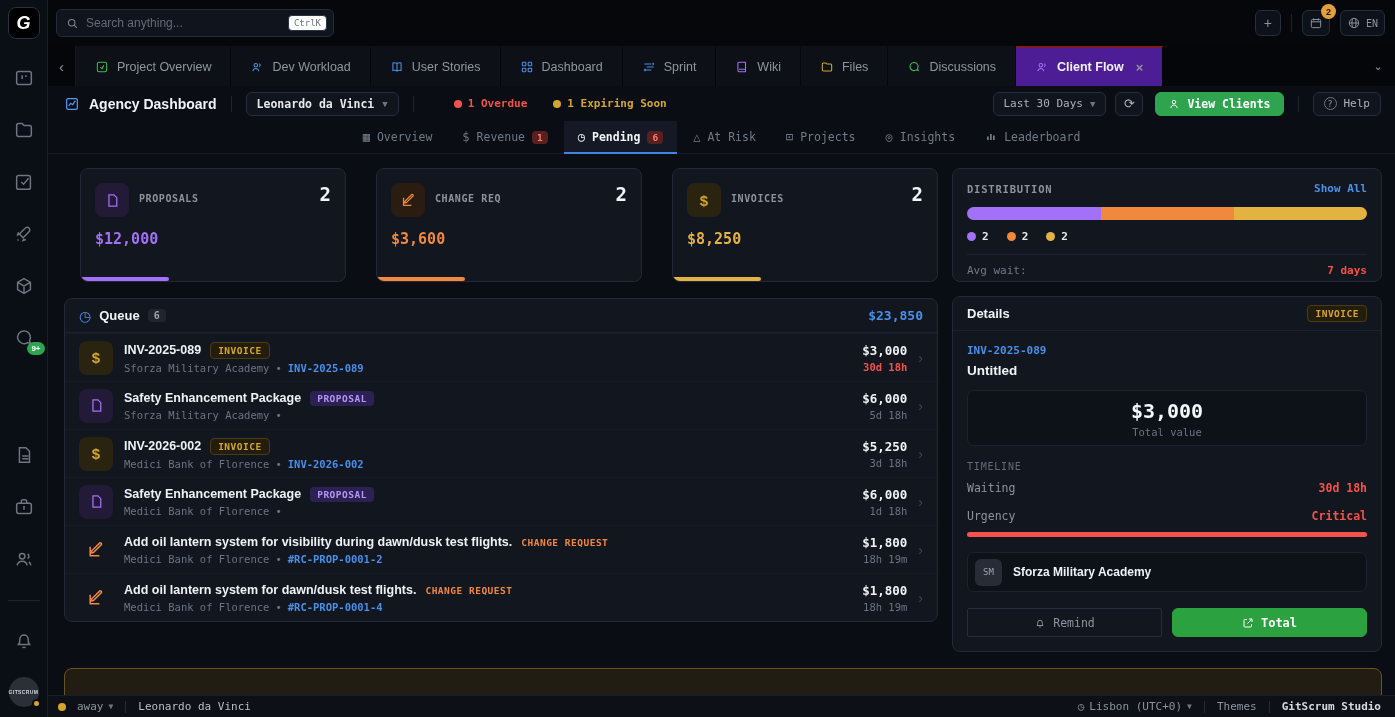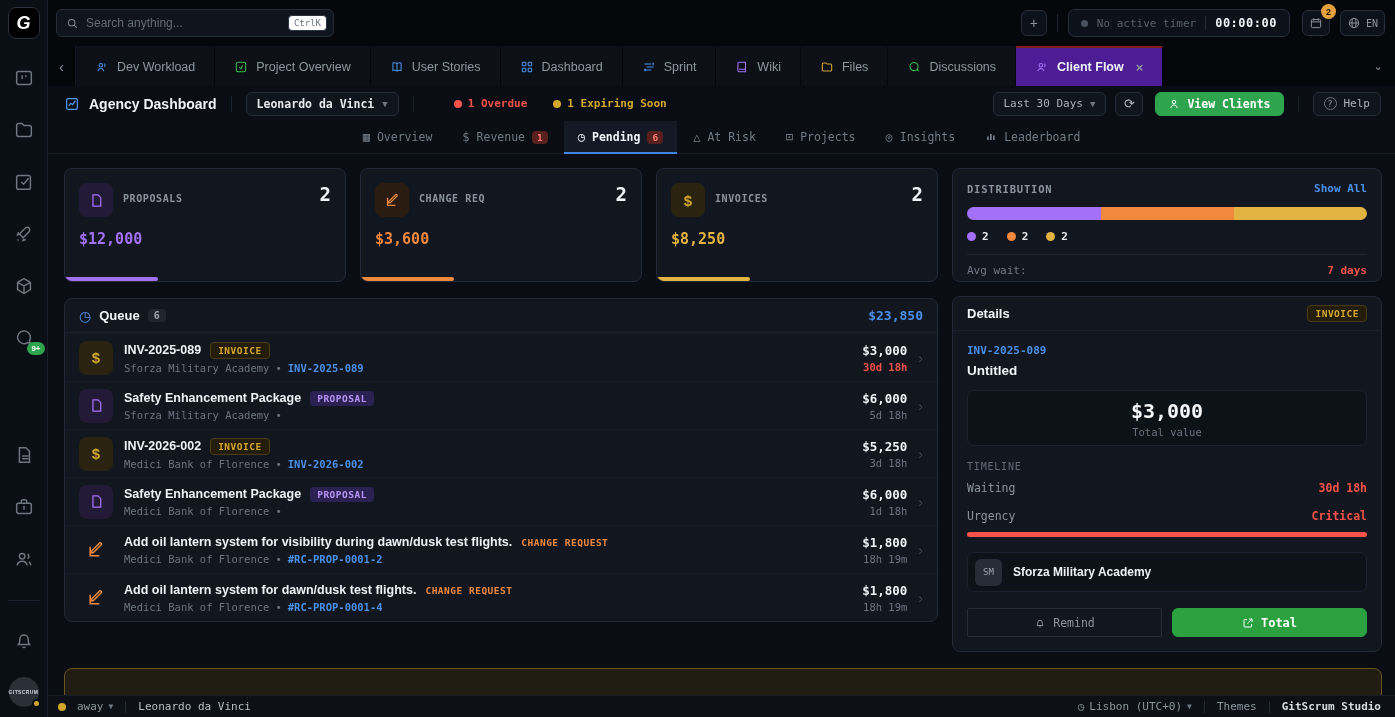--- a/index.html
+++ b/index.html
@@ -142,21 +142,21 @@
   .st-badge { background:#58201e; color:#ff7b72; font-size:9.5px; font-weight:bold; border-radius:4px; padding:1px 5px; }
 
   
   .grid { display:flex; gap:14px; padding:14px 13px 0 16px; }
   .leftcol { flex:1; min-width:0; }
   .rightcol { width:430px; flex-shrink:0; }
   .panel { background:#12161f; border:1px solid #222938; border-radius:8px; }
 
   
   .cards { display:flex; gap:14px; }
-  .card { flex:1; height:114px; position:relative; overflow:hidden; cursor:pointer; padding:14px; }
+  .card { flex:1; height:114px; position:relative; overflow:hidden; cursor:pointer; padding:14px;margin-left:16px; }
   .card-top { display:flex; align-items:flex-start; }
   .chip {
     width:34px; height:34px; border-radius:8px; display:flex; align-items:center; justify-content:center;
     font-weight:bold; font-size:15px; flex-shrink:0;
   }
   .chip svg { width:17px; height:17px; fill:none; stroke-width:1.8; }
   .chip.purple { background:#221a36; color:#a371f7; } .chip.purple svg { stroke:#a371f7; }
   .chip.orange { background:#2a1c10; color:#f0883e; } .chip.orange svg { stroke:#f0883e; }
   .chip.yellow { background:#2a2310; color:#d4a72c; }
   .chip.bare { background:transparent; }
@@ -344,58 +344,52 @@
       <svg viewBox="0 0 24 24">
           <circle cx="10.5" cy="10.5" r="6"></circle>
           <path d="M15 15l5 5"></path>
         </svg>
       <input type="text" placeholder="Search anything..." style="">
       <span class="kbd">CtrlK</span>
     </div>
     <div class="tb-spacer"></div>
     <div class="tb-btn">+</div>
     <div class="tb-sep"></div>
-    <div class="timer-pill mono">
-      <span class="timer-dot"></span>
-      <span class="timer-label">No active timer</span>
-      <span class="timer-div"></span>
-      <span class="timer-time">00:00:00</span>
-    </div>
     <div class="tb-btn">
       <svg viewBox="0 0 24 24">
           <rect x="4" y="6" width="16" height="14" rx="2"></rect>
           <path d="M8 4v4 M16 4v4 M4 10h16"></path>
         </svg>
       <span class="cal-badge">2</span>
     </div>
     <div class="tb-btn" style="margin-left:10px">
       <svg viewBox="0 0 24 24">
           <circle cx="12" cy="12" r="8"></circle>
           <ellipse cx="12" cy="12" rx="3.5" ry="8"></ellipse>
           <path d="M4 12h16"></path>
         </svg>
       <span class="lang-label">EN</span>
     </div>
   </div>
 
   <div class="tabbar">
     <div class="tab-back">‹</div>
     <div class="tab">
+      <svg viewBox="0 0 24 24" style="stroke:#3fb950">
+          <rect x="4" y="4" width="16" height="16" rx="3"></rect>
+          <path d="M9 12l3 3 3-6"></path>
+        </svg>
+      <span>Project Overview</span>
+    </div>
+    <div class="tab">
       <svg viewBox="0 0 24 24" style="stroke:#4a8fe8">
           <circle cx="10" cy="9" r="3"></circle>
           <path d="M5 19c.6-3 2.5-4.5 5-4.5s4.4 1.5 5 4.5 M16 6.5a3 3 0 0 1 0 5"></path>
         </svg>
       <span>Dev Workload</span>
-    </div>
-    <div class="tab">
-      <svg viewBox="0 0 24 24" style="stroke:#3fb950">
-          <rect x="4" y="4" width="16" height="16" rx="3"></rect>
-          <path d="M9 12l3 3 3-6"></path>
-        </svg>
-      <span>Project Overview</span>
     </div>
     <div class="tab">
       <svg viewBox="0 0 24 24" style="stroke:#4a8fe8">
           <path d="M12 6c-2-1.5-4.5-1.5-7-1v13c2.5-.5 5-.5 7 1 2-1.5 4.5-1.5 7-1V5c-2.5-.5-5-.5-7 1z M12 6v13"></path>
         </svg>
       <span>User Stories</span>
     </div>
     <div class="tab">
       <svg viewBox="0 0 24 24" style="stroke:#4a8fe8">
           <rect x="4" y="4" width="6" height="6" rx="1"></rect>

